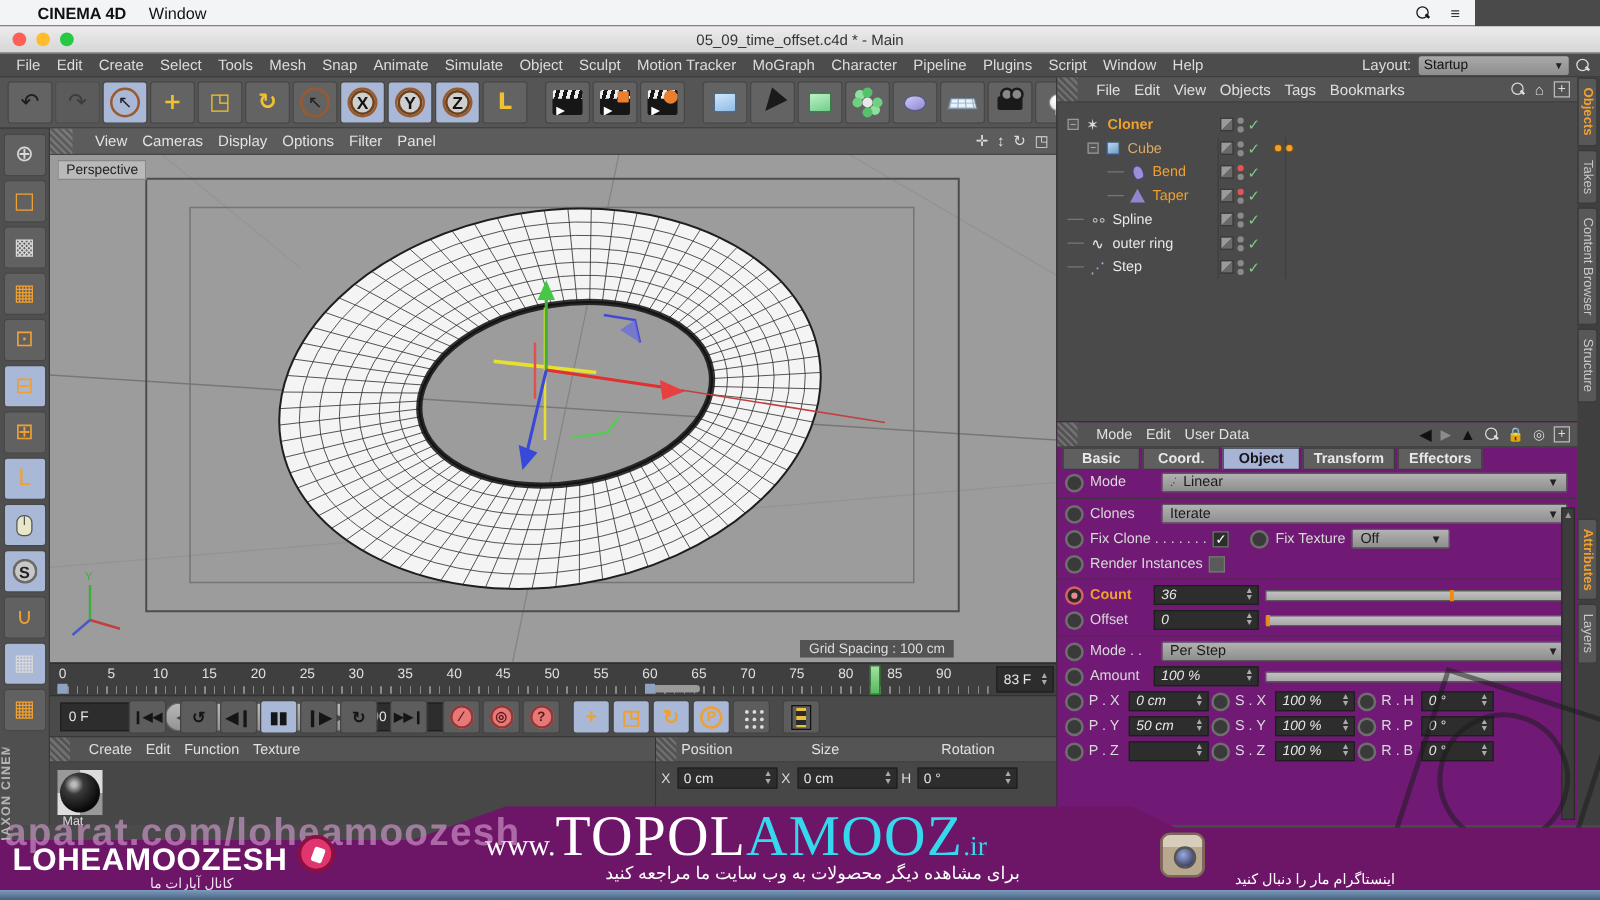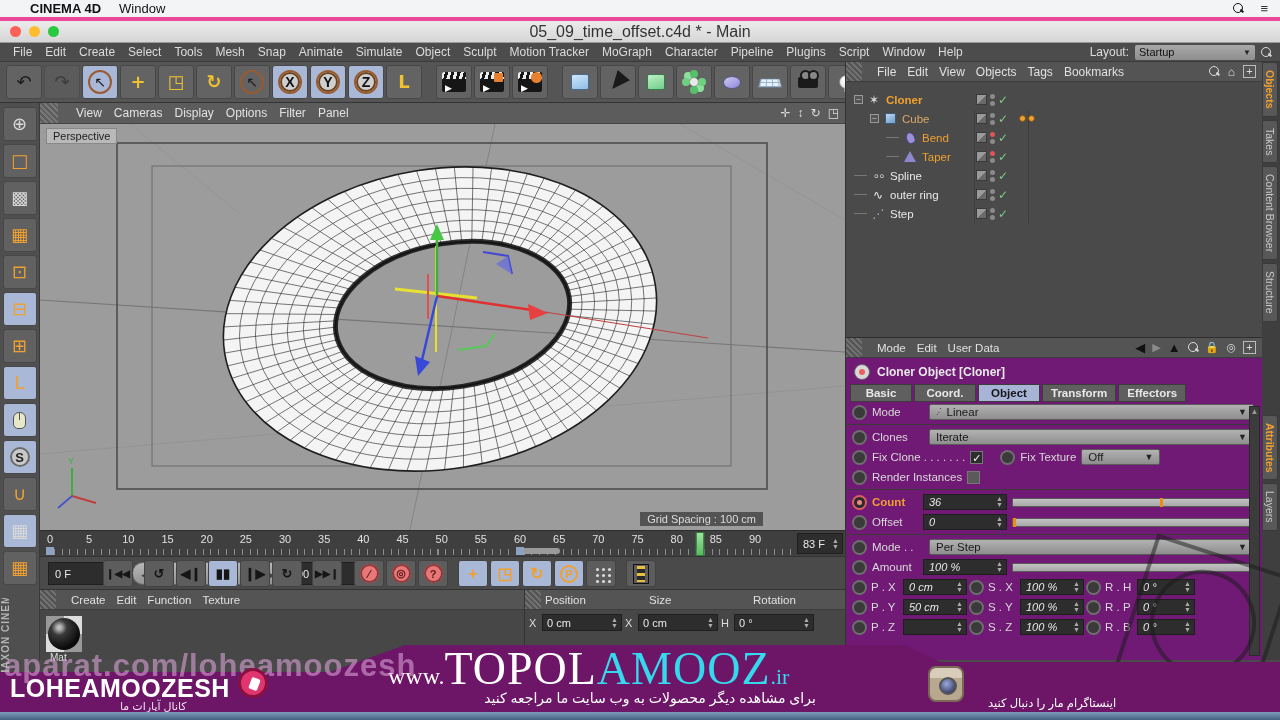--- a/index.html
+++ b/index.html
@@ -1,38 +1,38 @@
 <!DOCTYPE html>
 <html><head>
 <meta charset="utf-8">
 <style>
   * { margin:0; padding:0; box-sizing:border-box; }
   html,body { width:1280px; height:720px; overflow:hidden; background:#222; }
   body { font-family:"Liberation Sans","DejaVu Sans",sans-serif; }
   #root { position:relative; width:1280px; height:720px; overflow:hidden; background:#4a4a4a; }
 
   
-  .macbar { position:absolute; left:0; top:0; width:1280px; height:21px; background:#f3f4f6;
-            display:flex; align-items:center; font-size:13px; color:#111; border-bottom:4px solid #ec4899; }
+  .macbar { position:absolute; left:0; top:0; width:1180px; height:21px; background:#f3f4f6;
+            display:flex; align-items:center; font-size:13px; color:#111; border-bottom:1px solid #ec4899; }
   .macbar .apple { margin-left:14px; font-size:14px; }
   .macbar .appname { font-weight:bold; margin-left:16px; }
   .macbar .menu { margin-left:18px; }
   .macbar .right { margin-left:auto; display:flex; align-items:center; gap:16px; margin-right:12px; }
   .icon-mag { position:relative; width:11px; height:11px; display:inline-block; }
   .icon-mag::before { content:""; position:absolute; left:0; top:0; width:8px; height:8px; border:1.6px solid currentColor; border-radius:50%; }
   .icon-mag::after { content:""; position:absolute; left:7px; top:7px; width:4px; height:1.8px; background:currentColor; transform:rotate(45deg); }
   .icon-list { font-size:13px; color:#333; }
 
   
   .titlebar { position:absolute; left:0; top:21px; width:1280px; height:22px;
               background:linear-gradient(#ececec,#d6d6d6); border-bottom:1px solid #9a9a9a;
               display:flex; align-items:center; }
   .tl { width:11px; height:11px; border-radius:50%; margin-left:8px; }
   .tl.r{ background:#ff5f57; margin-left:10px;} .tl.y{ background:#febc2e;} .tl.g{ background:#28c840;}
-  .titlebar .title { position:absolute; left:0; right:0; text-align:center; font-size:16px; color:#333; }
+  .titlebar .title { position:absolute; left:0; right:0; text-align:center; font-size:12px; color:#333; }
 
   
   .c4dmenu { position:absolute; left:0; top:43px; width:1280px; height:19px; background:#4c4c4c;
              display:flex; align-items:center; font-size:12px; color:#dcdcdc; border-bottom:1px solid #3a3a3a; }
   .c4dmenu span.mi { margin-left:13px; white-space:nowrap; }
   .c4dmenu .layout { margin-left:auto; display:flex; align-items:center; gap:6px; margin-right:8px; }
   .layout .drop-sm { width:120px; height:15px; background:linear-gradient(#a9a9a9,#8e8e8e); color:#111;
                      font-size:11px; padding:0 4px; display:flex; align-items:center; border-radius:2px; }
   .layout .drop-sm .car { margin-left:auto; font-size:8px; color:#222; }
 
@@ -813,24 +813,20 @@
       <span class="mright">
         <span style="color:#111;font-size:13px">◀</span>
         <span style="opacity:.4">▶</span>
         <span style="color:#111;font-size:13px">▲</span>
         <span class="icon-mag" style="color:#ddd"></span>
         <span>🔒</span>
         <span>◎</span>
         <span class="plusbox">+</span>
       </span>
     </div>
-    <div class="objtitle">
-      <span class="cicon"></span>
-      <span>Cloner Object [Cloner]</span>
-    </div>
     <div class="atabs" id="atabs">
         <span class="atab">Basic</span>
         <span class="atab">Coord.</span>
         <span class="atab active">Object</span>
         <span class="atab">Transform</span>
         <span class="atab">Effectors</span>
       </div>
 
     <div class="arow">
       <span class="bullet"></span>

